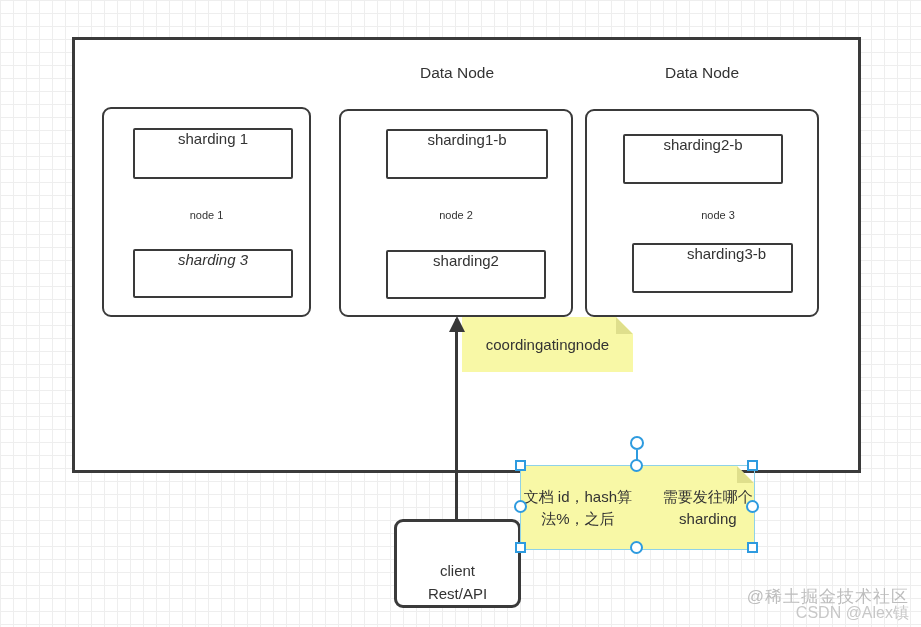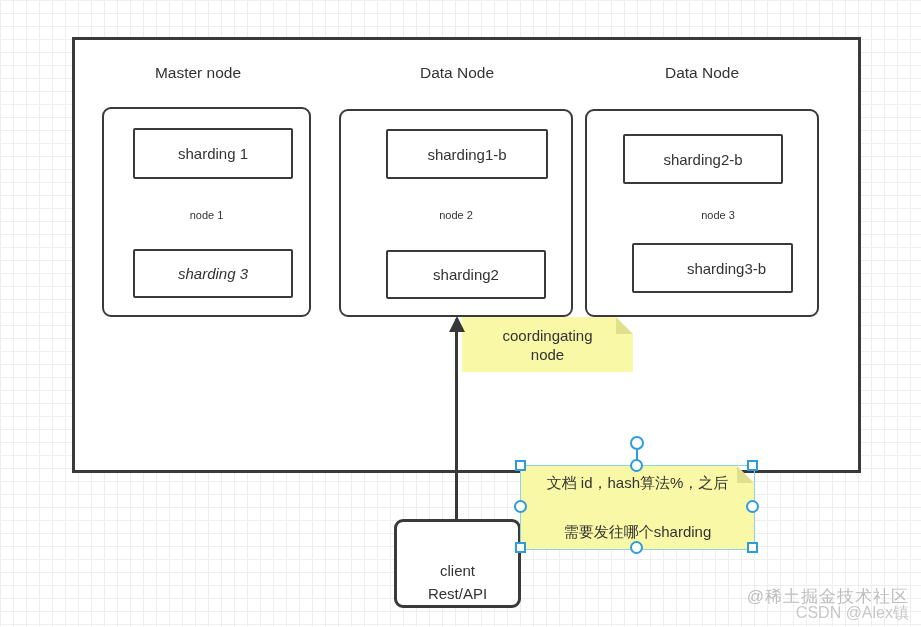--- a/index.html
+++ b/index.html
@@ -32,40 +32,40 @@
     position: absolute;
     background: #ffffff; border: 2.5px solid #3a3a3a; border-radius: 9px;
   }
   .n1 { left: 102px; top: 107px; width: 209px; height: 210px; }
   .n2 { left: 339px; top: 109px; width: 234px; height: 208px; }
   .n3 { left: 585px; top: 109px; width: 234px; height: 208px; }
 
   .shard {
     position: absolute;
     background: #ffffff; border: 2.5px solid #3a3a3a; border-radius: 2px;
-    display: flex; align-items: center; justify-content: center;
+    display: flex; justify-content: center;
     font-size: 15px; color: #333333;
   }
   .n1 .s-top    { left: 29px; top: 19px;  width: 160px; height: 51px; }
   .n1 .s-bottom { left: 29px; top: 140px; width: 160px; height: 49px; font-style: italic; }
   .n2 .s-top    { left: 45px; top: 18px;  width: 162px; height: 50px; }
   .n2 .s-bottom { left: 45px; top: 139px; width: 160px; height: 49px; }
   .n3 .s-top    { left: 36px; top: 23px;  width: 160px; height: 50px; }
   .n3 .s-bottom { left: 45px; top: 132px; width: 161px; height: 50px; padding-left: 28px; }
 
   .node-label {
     position: absolute; left: 0; width: 100%; height: 20px;
     text-align: center; font-size: 11px; line-height: 20px; color: #333333;
   }
   .n1 .node-label { top: 96px; } .n2 .node-label { top: 94px; } .n3 .node-label { top: 94px; padding-left: 32px; }
 
   .sticky-note {
     position: absolute; background: #f8f8a6;
     clip-path: polygon(0 0, calc(100% - 17px) 0, 100% 17px, 100% 100%, 0 100%);
-    display: flex; flex-direction: column; align-items: center; justify-content: center;
+    display: flex; flex-direction: row; align-items: center; justify-content: center;
     font-size: 15px; color: #333333; text-align: center;
   }
   .sticky-note .fold {
     position: absolute; top: 0; right: 0; width: 17px; height: 17px;
     background: #dfdf8c; clip-path: polygon(0 0, 100% 100%, 0 100%);
   }
   .note-coordinating { left: 462px; top: 317px; width: 171px; height: 55px; line-height: 19px; }
   .note-annotation   { left: 521px; top: 466px; width: 233px; height: 83px; line-height: 22px; gap: 27px; }
 
   .arrow-line {
@@ -113,21 +113,20 @@
   .watermark .wm1 { font-size: 17px; color: #bdbdbd; letter-spacing: 1px; line-height: 19px; }
   .watermark .wm2 { font-size: 16px; color: #c8c8c8; line-height: 13px; }
 </style>
 </head>
 <body>
 
 <div class="canvas">
 
   <div class="outer-box"></div>
 
-  <div class="col-title t1">Master node</div>
   <div class="col-title t2">Data Node</div>
   <div class="col-title t3">Data Node</div>
 
   <div class="node-box n1">
     <div class="shard s-top">
       <span>sharding 1</span>
     </div>
     <div class="node-label">node 1</div>
     <div class="shard s-bottom">
       <span>sharding 3</span>

